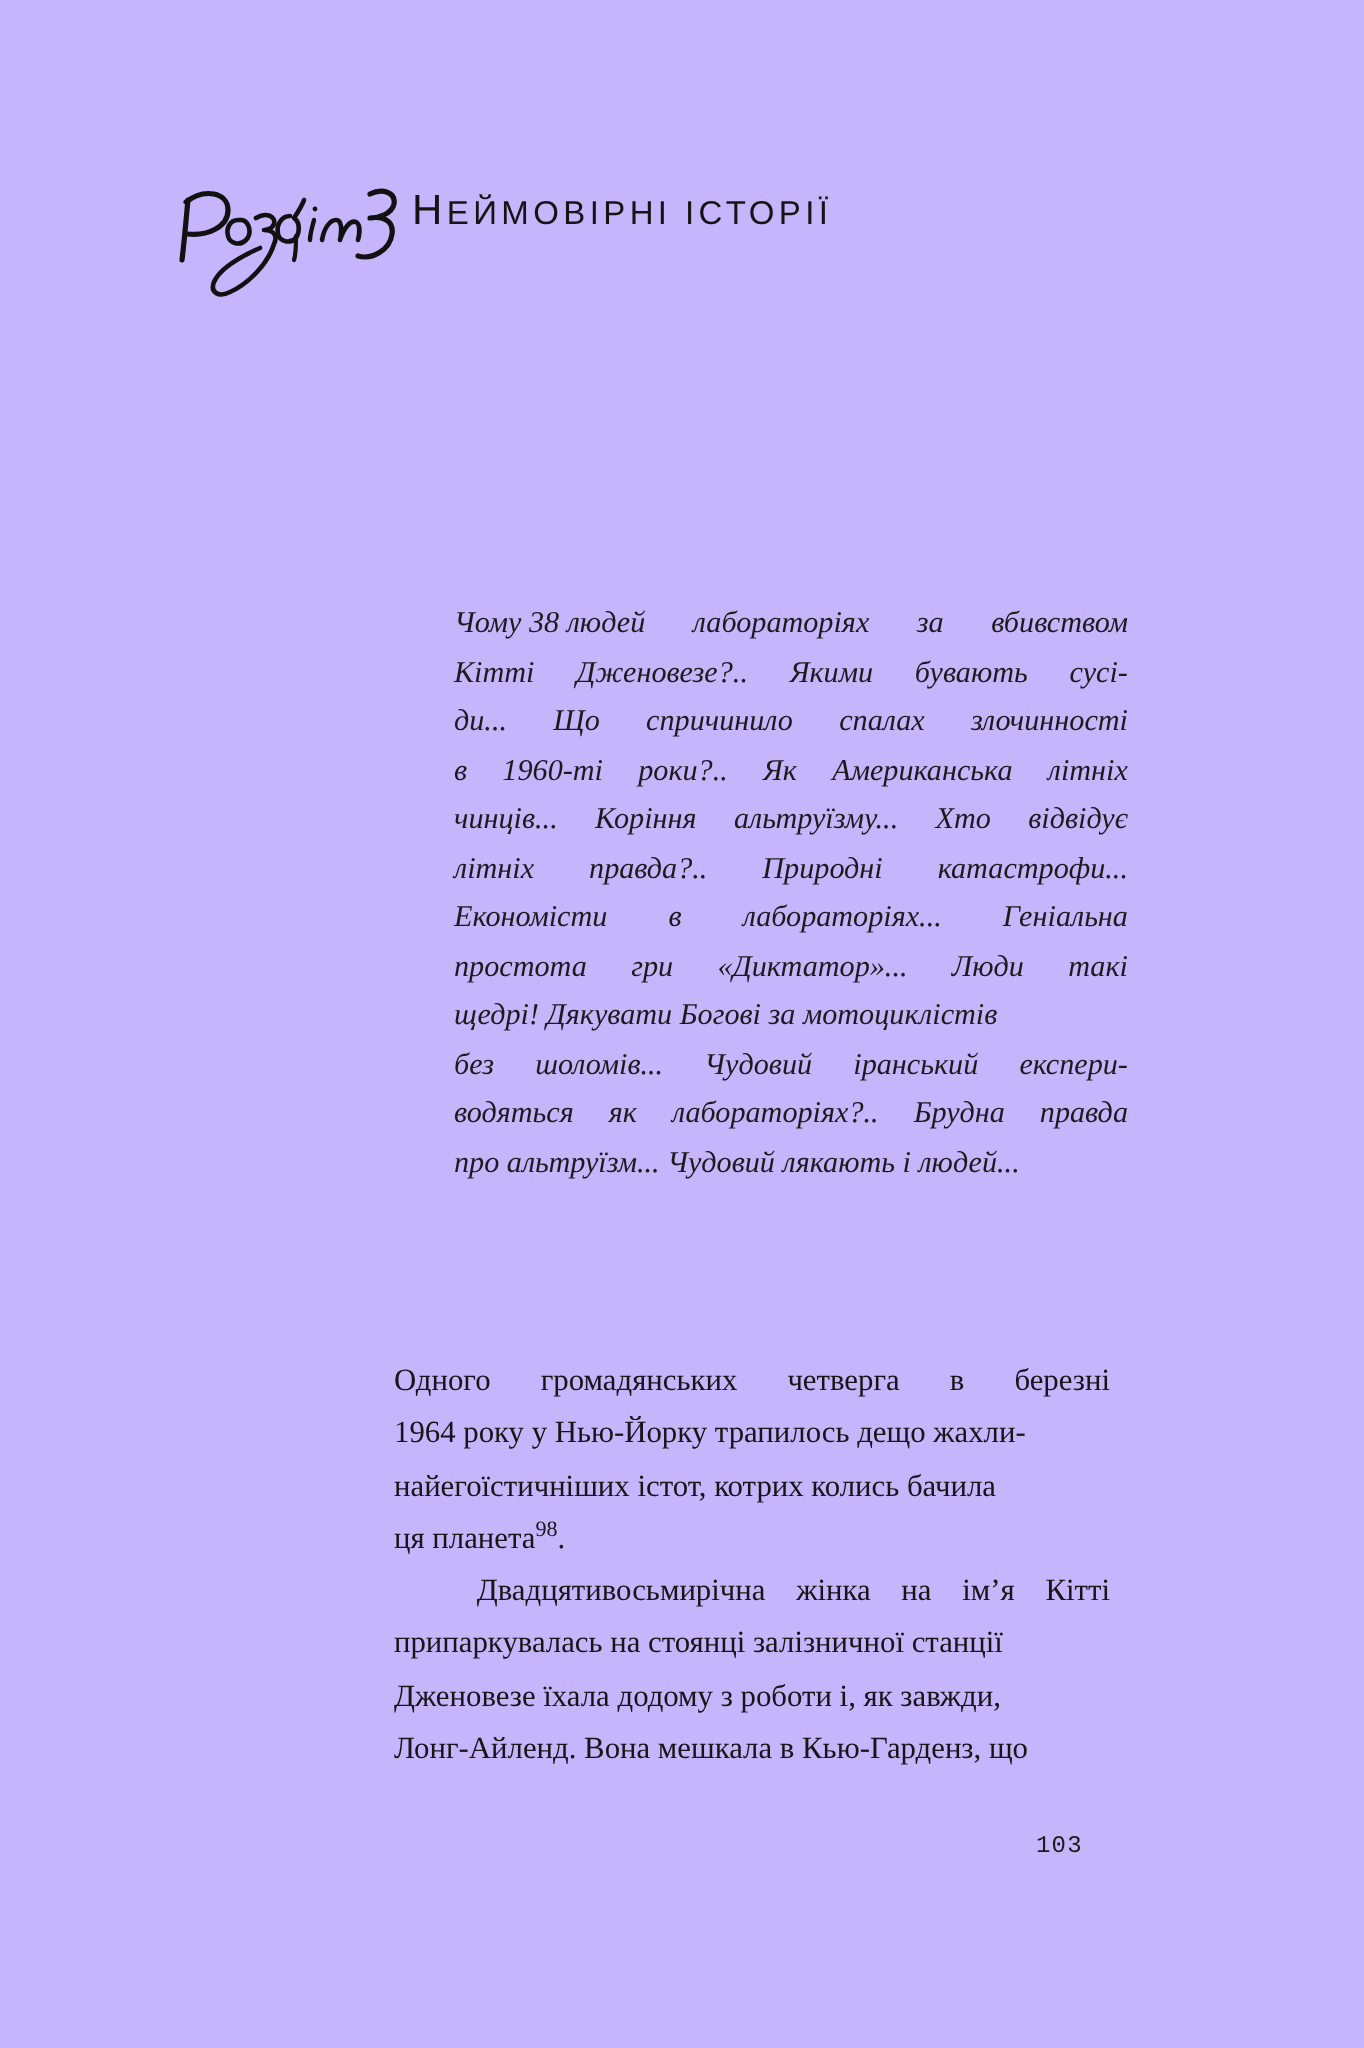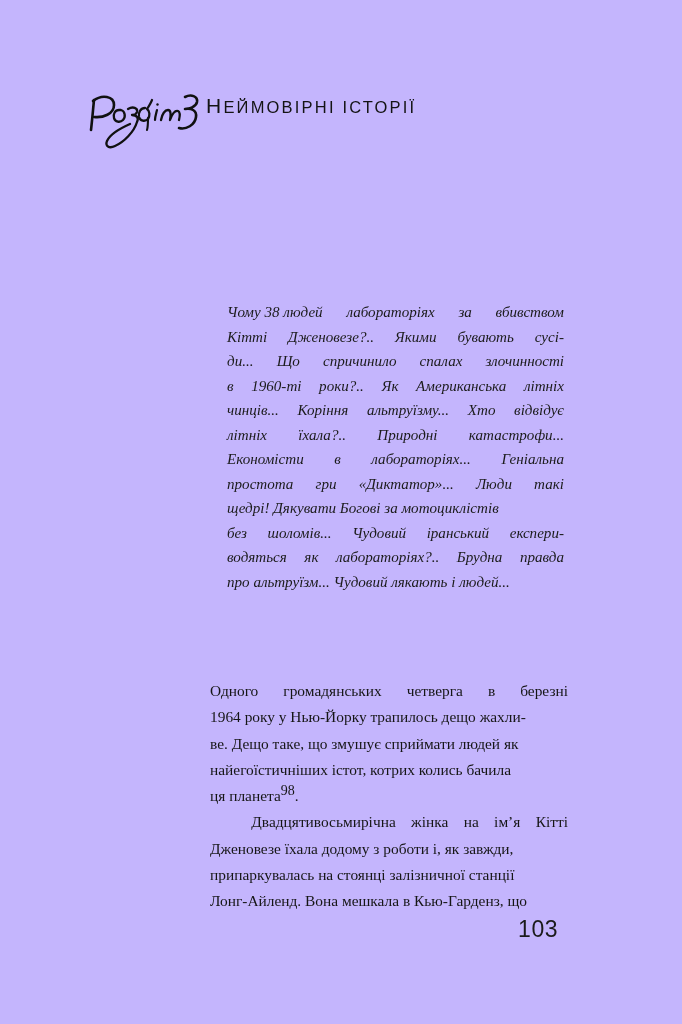--- a/index.html
+++ b/index.html
@@ -91,21 +91,21 @@
     display: flex;
     justify-content: space-between;
   }
   .epigraph .eline.j > span {
     white-space: pre;
   }
 
   
   .body-text {
     position: absolute;
-    left: 210px;
+    left: 197px;
     top: 678px;
     width: 358px;
   }
   .body-text p {
     margin: 0;
     font-size: 15.4px;
     line-height: 26.3px;
     color: #161616;
     text-align: justify;
   }
@@ -118,38 +118,38 @@
     justify-content: space-between;
   }
   .body-text .bline.j > span {
     white-space: pre;
   }
   .body-text .indent {
     display: inline-block;
     width: 26px;
   }
   sup.fn {
-    font-size: 14px;
+    font-size: 11px;
     vertical-align: super;
     line-height: 0;
   }
 
   
   .folio {
     position: absolute;
     left: 0;
     top: 916px;
     width: 682px;
   }
   .folio-number {
     position: absolute;
     left: 518px;
     top: 0;
-    font-family: Liberation Sans, sans-serif;
-    font-size: 23px;
+    font-family: Liberation Mono, monospace;
+    font-size: 12px;
     letter-spacing: 0.6px;
     color: #1b1b1b;
   }
 </style>
 </head>
 <body>
 
 <div class="page">
 
   <div class="chapter-header">
@@ -220,21 +220,21 @@
     </span>
     <span class="eline j">
       <span>чинців...</span>
         <span>Коріння</span>
         <span>альтруїзму...</span>
         <span>Хто</span>
         <span>відвідує</span>
     </span>
     <span class="eline j">
       <span>літніх</span>
-        <span>їхала?..</span>
+        <span>правда?..</span>
         <span>Природні</span>
         <span>катастрофи...</span>
     </span>
     <span class="eline j">
       <span>Економісти</span>
         <span>в</span>
         <span>лабораторіях...</span>
         <span>Геніальна</span>
     </span>
     <span class="eline j">
@@ -266,36 +266,35 @@
 
     <p>
       <span class="bline j">
         <span>Одного</span>
           <span>громадянських</span>
           <span>четверга</span>
           <span>в</span>
           <span>березні</span>
       </span>
       <span class="bline">1964 року у Нью-Йорку трапилось дещо жахли-</span>
-      <span class="bline">ве. Дещо таке, що змушує сприймати людей як</span>
       <span class="bline">найегоїстичніших істот, котрих колись бачила</span>
       <span class="bline"><span>ця планета</span><sup class="fn">98</sup><span>.</span></span>
     </p>
 
     <p>
       <span class="bline j">
         <span class="indent"></span>
           <span>Двадцятивосьмирічна</span>
           <span>жінка</span>
           <span>на</span>
           <span>ім’я</span>
           <span>Кітті</span>
       </span>
+      <span class="bline">припаркувалась на стоянці залізничної станції</span>
       <span class="bline">Дженовезе їхала додому з роботи і, як завжди,</span>
-      <span class="bline">припаркувалась на стоянці залізничної станції</span>
       <span class="bline">Лонг-Айленд. Вона мешкала в Кью-Гарденз, що</span>
     </p>
   </div>
 
   <div class="folio">
     <span class="folio-number">103</span>
   </div>
 
 </div>
 

